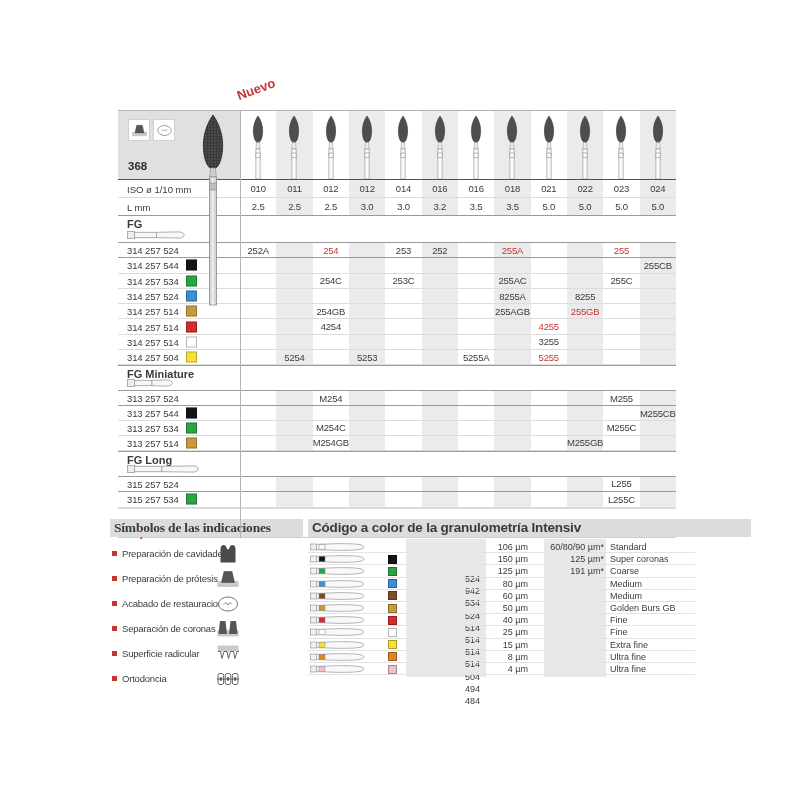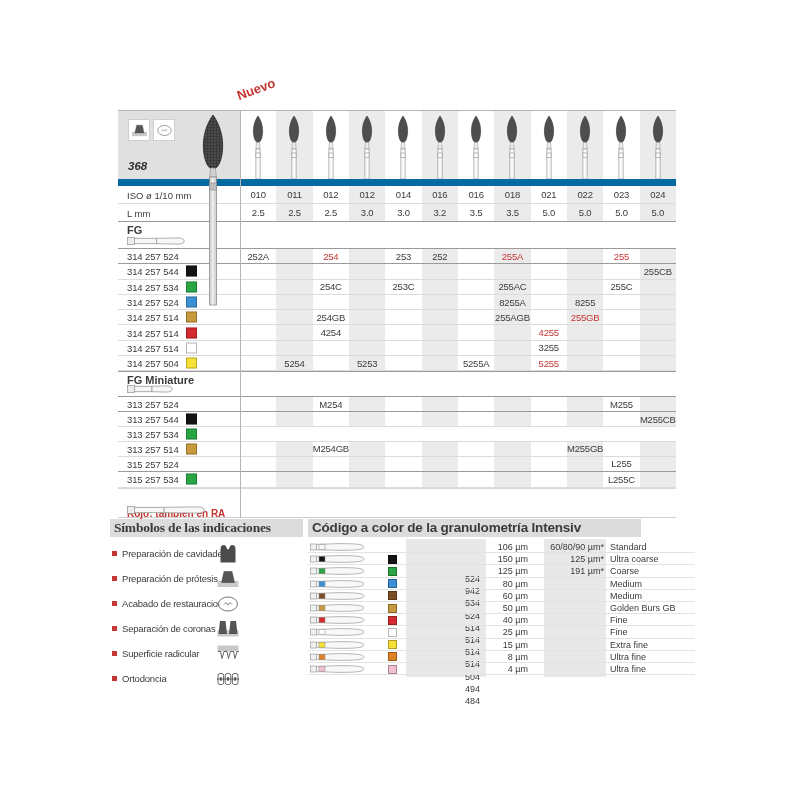--- a/index.html
+++ b/index.html
@@ -3,21 +3,21 @@
 <meta charset="utf-8">
 <style>
   html,body{margin:0;padding:0;background:#fff;width:800px;height:800px;
     font-family:"Liberation Sans",sans-serif;color:#3b3b3b;}
   #stage{position:relative;width:800px;height:800px;overflow:hidden;background:#fff;}
 
   
   #catalog{position:absolute;left:118px;top:110px;width:558px;border-top:1px solid #b5b5b5;}
   #vline{position:absolute;left:122px;top:0;bottom:0;width:0;border-left:1px solid #b5b5b5;z-index:3;}
   .row{position:relative;border-bottom:1px solid #dcdcdc;}
-  .row.burs{height:68px;border-bottom:7px solid #0369a1;font-style:italic;}
+  .row.burs{height:68px;border-bottom:1px solid #0369a1;}
   .row.iso,.row.lmm{height:17px;}
   .row.lmm{border-bottom:1px solid #9a9a9a;}
   .row.sec{height:26px;border-bottom:1px solid #9a9a9a;}
   .row.secm{height:24px;}
   .row.sect{border-top:1px solid #9a9a9a;}
   .row.fg{height:14.3px;}
   .row.mrow{height:13.8px;}
   .row.lrow{height:14.5px;}
   .row.first{border-bottom:1px solid #9a9a9a;}
   .row.rojo{height:28px;border-bottom:1px solid #cfcfcf;border-top:1px solid #d8d8d8;}
@@ -44,21 +44,21 @@
   .paneltitle{position:absolute;height:18px;background:#dcdcdc;font-size:13.5px;font-weight:bold;
     color:#3a3a3a;line-height:18px;padding-left:4px;letter-spacing:-0.2px;box-sizing:border-box;}
   #symbols{position:absolute;left:110px;top:519px;width:193px;height:180px;}
   #symbols .paneltitle{left:0;top:0;width:193px;position:absolute;font-family:Liberation Serif, serif;}
   .sym-item{position:absolute;left:0;width:193px;height:25px;}
   .sym-bullet{position:absolute;left:2px;top:8px;width:5px;height:5px;background:#c53531;}
   .sym-label{position:absolute;left:12px;top:5px;font-size:9.5px;letter-spacing:-0.2px;white-space:nowrap;}
   .sym-icon{position:absolute;left:106px;top:-1px;width:24px;height:24px;line-height:0;}
 
   #legend{position:absolute;left:308px;top:519px;width:387px;height:180px;}
-  #legend .paneltitle{left:0;top:0;width:333px;position:absolute;}
+  #legend .paneltitle{left:0;top:0;width:443px;position:absolute;}
   .lstripe{position:absolute;top:20px;height:138px;background:#e8e8e8;z-index:0;}
   .leg-row{position:absolute;left:0;width:387px;height:12.2px;z-index:1;border-bottom:1px solid #e3e3e3;box-sizing:border-box;}
   .leg-bur{position:absolute;left:2px;top:1px;line-height:0;}
   .leg-chip{position:absolute;left:80px;top:1.5px;width:9px;height:9px;border:1px solid rgba(0,0,0,0.3);box-sizing:border-box;}
   .leg-code{position:absolute;left:100px;width:72px;top:1px;text-align:right;font-size:9px;margin-top:32px;}
   .leg-grit{position:absolute;left:172px;width:48px;top:1px;text-align:right;font-size:9px;}
   .leg-extra{position:absolute;left:238px;width:58px;top:1px;text-align:right;font-size:9px;}
   .leg-name{position:absolute;left:302px;top:1px;font-size:9px;white-space:nowrap;}
 </style>
 </head>
@@ -562,20 +562,38 @@
             <div class="cell sh">
               <span class="val">M255CB</span>
             </div>
           </div>
     </div>
         <div class="row mrow">
       <div class="lab">
             <span class="code">313 257 534</span>
             <span class="chip" style="background:#2aa544;border-color:rgba(0,0,0,0.25)"></span>
           </div>
+      <div class="cells">
+            <div class="cell"></div>
+            <div class="cell sh"></div>
+            <div class="cell">
+              <span class="val">M254C</span>
+            </div>
+            <div class="cell sh"></div>
+            <div class="cell"></div>
+            <div class="cell sh"></div>
+            <div class="cell"></div>
+            <div class="cell sh"></div>
+            <div class="cell"></div>
+            <div class="cell sh"></div>
+            <div class="cell">
+              <span class="val">M255C</span>
+            </div>
+            <div class="cell sh"></div>
+          </div>
     </div>
         <div class="row mrow">
       <div class="lab">
             <span class="code">313 257 514</span>
             <span class="chip" style="background:#c79a3e;border-color:rgba(0,0,0,0.25)"></span>
           </div>
       <div class="cells">
             <div class="cell"></div>
             <div class="cell sh"></div>
             <div class="cell">
@@ -587,20 +605,30 @@
             <div class="cell"></div>
             <div class="cell sh"></div>
             <div class="cell"></div>
             <div class="cell sh">
               <span class="val">M255GB</span>
             </div>
             <div class="cell"></div>
             <div class="cell sh"></div>
           </div>
     </div>
+        <div class="row sec secm sect">
+    <div class="lab">
+      <div class="seclabel">FG Long</div>
+      <div class="secicon"><svg width="72" height="10" viewBox="0 0 72 10">
+    <rect x="0.5" y="1.5" width="7" height="7" fill="#ededed" stroke="#9c9c9c" stroke-width="0.8"></rect>
+    <rect x="7.5" y="2.3" width="27.36" height="5.4" fill="#f7f7f7" stroke="#9c9c9c" stroke-width="0.8"></rect>
+    <path d="M34.86 2.3 L66 1.9 Q71.2 2.3 71.2 5 Q71.2 7.7 66 8.1 L34.86 7.7 Z" fill="#f7f7f7" stroke="#9c9c9c" stroke-width="0.8"></path>
+              </svg></div>
+    </div>
+        </div>
         <div class="row lrow first">
       <div class="lab">
             <span class="code">315 257 524</span>
           </div>
       <div class="cells">
             <div class="cell"></div>
             <div class="cell sh"></div>
             <div class="cell"></div>
             <div class="cell sh"></div>
             <div class="cell"></div>
@@ -747,21 +775,21 @@
         <div class="leg-row" style="top:34.2px">
     <span class="leg-bur"><svg width="55" height="10" viewBox="0 0 55 10">
     <rect x="0.5" y="2" width="6" height="6" fill="#f0f0f0" stroke="#a5a5a5" stroke-width="0.8"></rect>
     <path d="M6.5 2.4 L30 1.6 Q50 1.6 52.5 3.4 Q54 4.2 54 5 Q54 5.8 52.5 6.6 Q50 8.4 30 8.4 L6.5 7.6 Z" fill="#f8f8f8" stroke="#a5a5a5" stroke-width="0.8"></path>
               <rect x="9" y="2.3" width="6" height="5.4" fill="#141414" stroke="#888" stroke-width="0.5"></rect>
             </svg></span>
     <span class="leg-chip" style="background:#141414;"></span>
     <span class="leg-code">942</span>
     <span class="leg-grit">150 µm</span>
     <span class="leg-extra">125 µm*</span>
-    <span class="leg-name">Ultra coarse</span>
+    <span class="leg-name">Super coronas</span>
   </div>
         <div class="leg-row" style="top:46.4px">
     <span class="leg-bur"><svg width="55" height="10" viewBox="0 0 55 10">
     <rect x="0.5" y="2" width="6" height="6" fill="#f0f0f0" stroke="#a5a5a5" stroke-width="0.8"></rect>
     <path d="M6.5 2.4 L30 1.6 Q50 1.6 52.5 3.4 Q54 4.2 54 5 Q54 5.8 52.5 6.6 Q50 8.4 30 8.4 L6.5 7.6 Z" fill="#f8f8f8" stroke="#a5a5a5" stroke-width="0.8"></path>
               <rect x="9" y="2.3" width="6" height="5.4" fill="#2aa544" stroke="#888" stroke-width="0.5"></rect>
             </svg></span>
     <span class="leg-chip" style="background:#2aa544;"></span>
     <span class="leg-code">534</span>
     <span class="leg-grit">125 µm</span>

